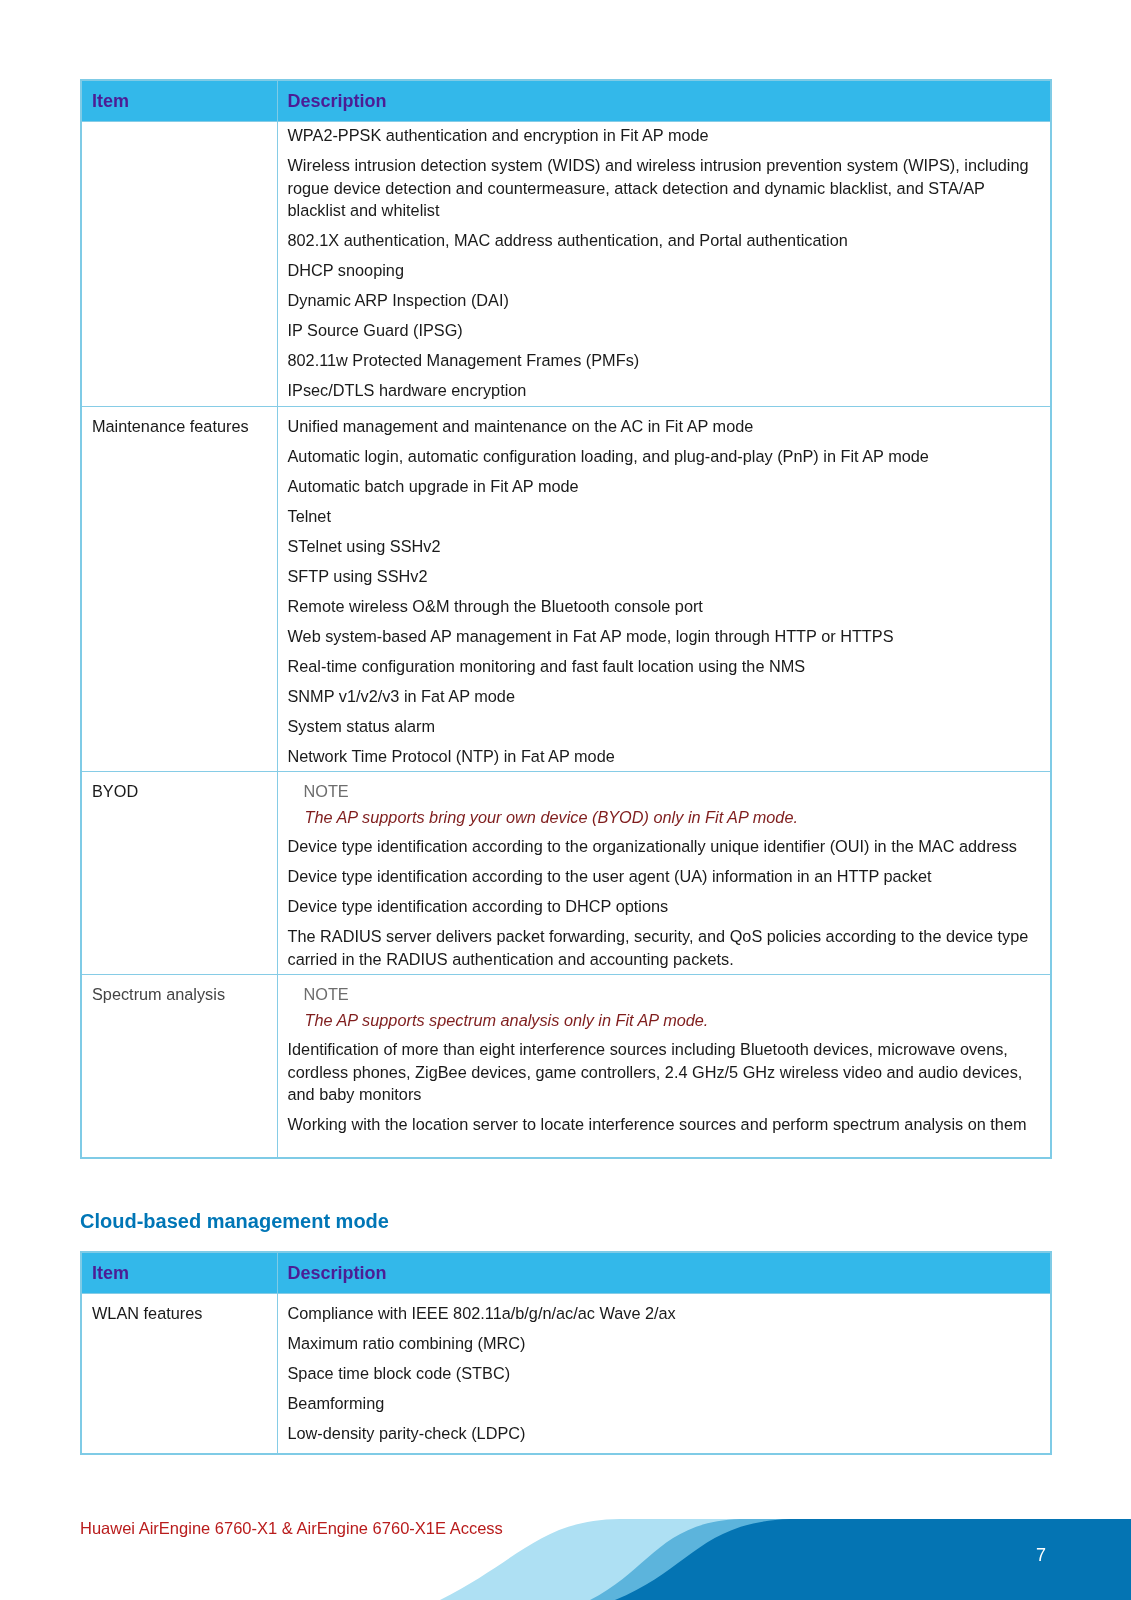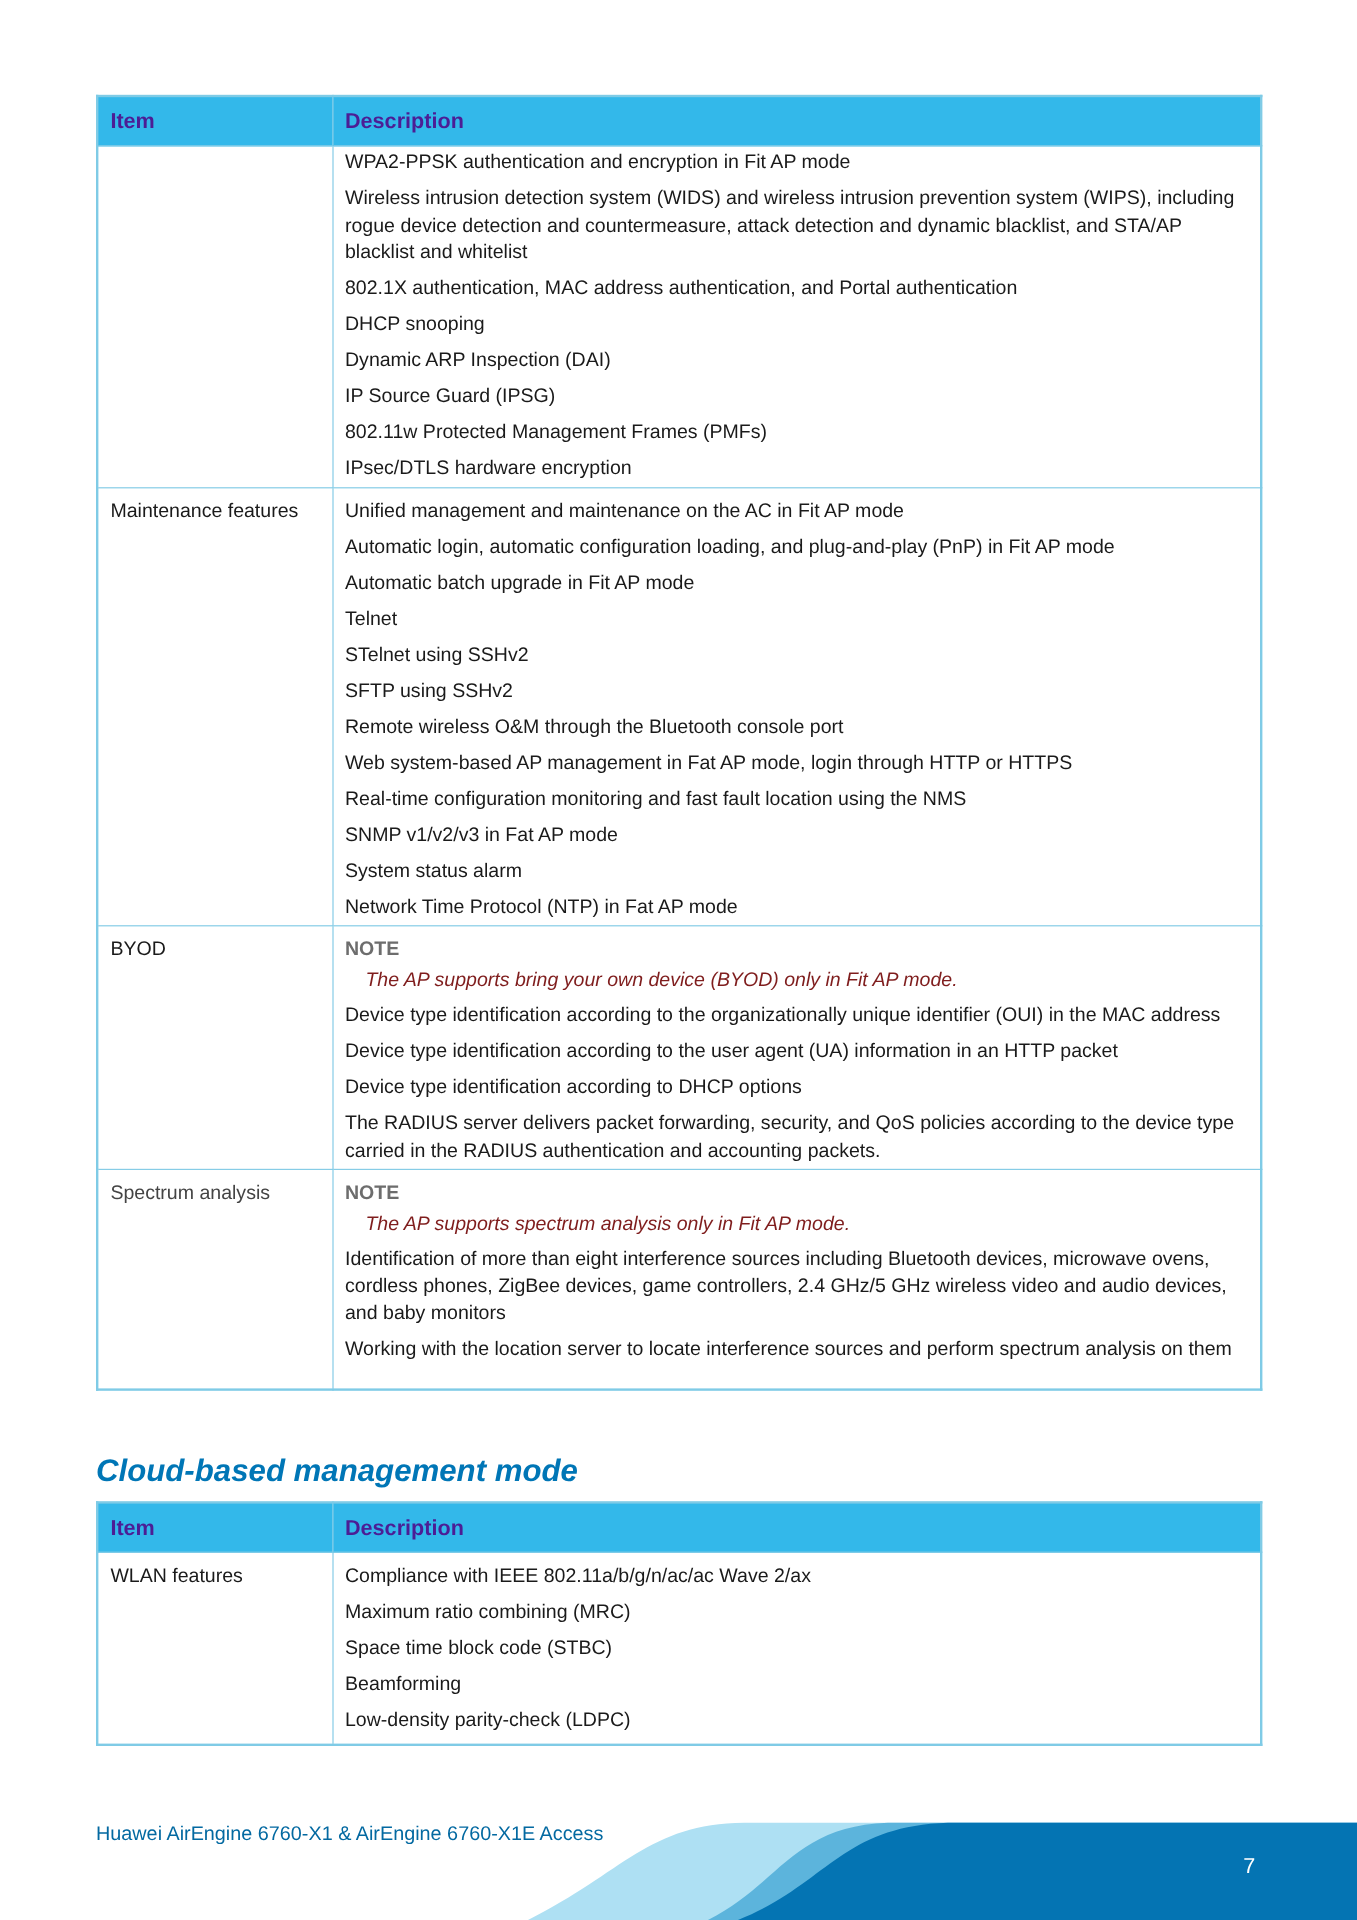--- a/index.html
+++ b/index.html
@@ -21,34 +21,33 @@
   }
   .spec-table th:last-child { border-right: none; }
   .spec-table td {
     vertical-align: top; font-size: 16.3px; line-height: 22.5px;
     border: 1px solid #86cce6; padding: 3px 10px 4px 10px;
   }
   .item-cell { padding-top: 8px !important; margin-left: 40px; }
   .desc-cell { padding-top: 2px !important; }
   .desc-line { margin: 0 0 7.5px 0; }
   .desc-line:last-child { margin-bottom: 0; }
-  .note-label { font-weight: bold; color: #6d6d6d; margin: 6px 0 3px 0; }
+  .note-label { font-weight: normal; color: #6d6d6d; margin: 6px 0 3px 16px; }
   .note-text { font-style: italic; color: #7f1d1d; padding-left: 17px; margin: 0 0 7px 0; }
   .item-light { color: #444; }
   #table1 { top: 79px; }
   #table2 { top: 1251px; }
   .section-title {
     position: absolute; left: 80px; top: 1232px;
-    font-size: 26px; font-weight: bold; color: #0076b6; margin: 0;
+    font-size: 20px; font-weight: bold; color: #0076b6; margin: 0;
     transform: translateY(-22px);
-    font-style: italic;
   }
   .footer-text {
     position: absolute; left: 80px; top: 1518px;
-    font-size: 16.5px; line-height: 20px; color: #0369a1; text-align: right;
+    font-size: 16.5px; line-height: 20px; color: #b91c1c; text-align: right;
   }
   .footer-wave { position: absolute; left: 0; top: 0; width: 1131px; height: 1600px; pointer-events: none; }
   .page-number {
     position: absolute; left: 1036px; top: 1545px;
     font-size: 18px; color: #ffffff;
   }
 </style>
 </head>
 <body>
 

